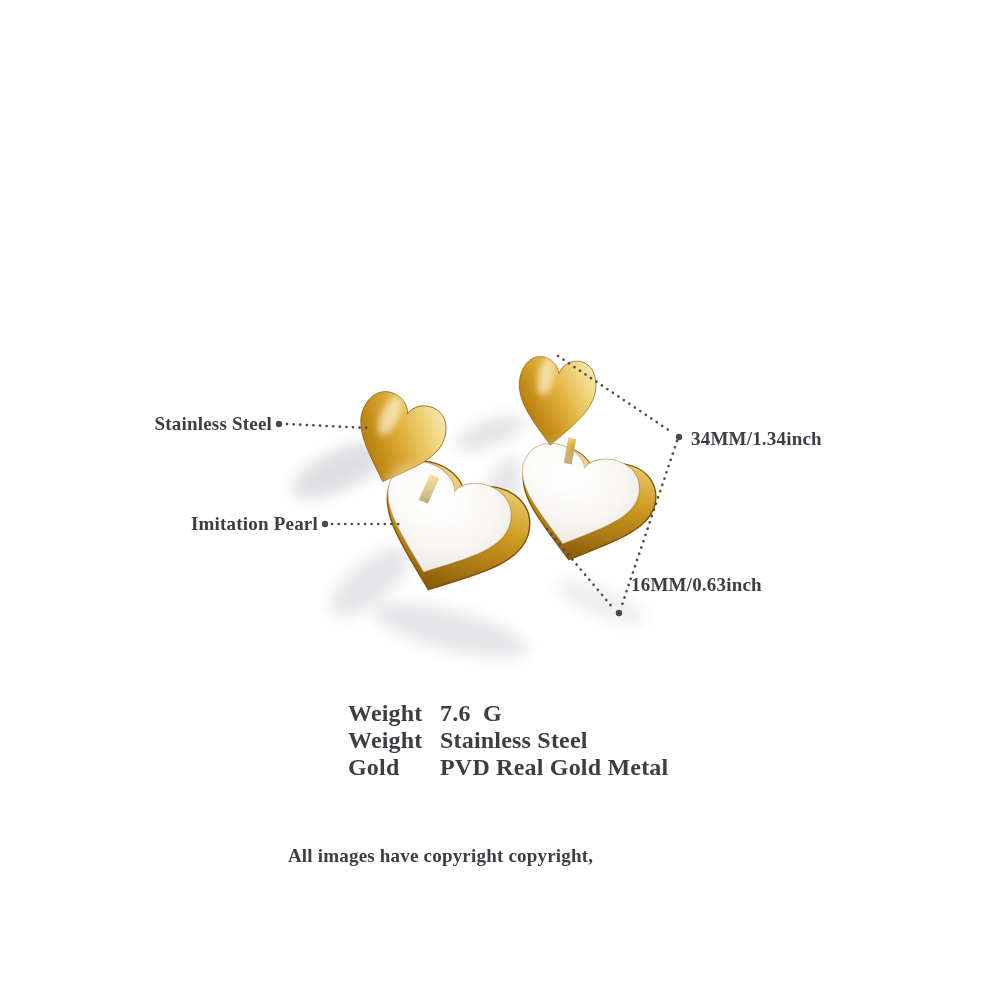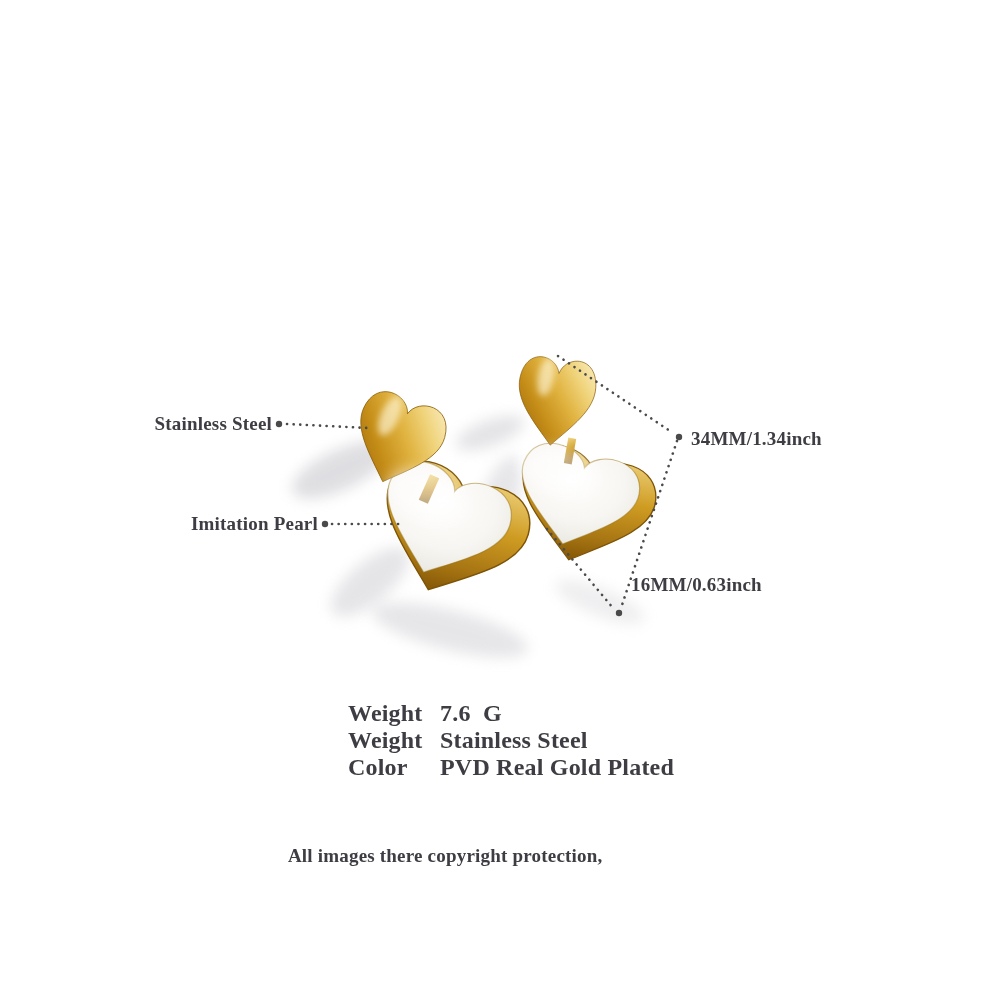--- a/index.html
+++ b/index.html
@@ -122,22 +122,22 @@
   <div class="ann right" id="label-stainless">Stainless Steel</div>
   <div class="ann right" id="label-pearl">Imitation Pearl</div>
   <div class="ann" id="label-length">34MM/1.34inch</div>
   <div class="ann" id="label-width">16MM/0.63inch</div>
 
   <div class="specs">
     <span>Weight</span>
     <span>7.6  G</span>
     <span>Weight</span>
     <span>Stainless Steel</span>
-    <span>Color</span>
-    <span>PVD Real Gold Plated</span>
+    <span>Gold</span>
+    <span>PVD Real Gold Metal</span>
   </div>
 
   <div class="disclaimer">
-    <div> All images there copyright protection,</div>
+    <div> All images have copyright copyright,</div>
     
   </div>
 
 </div>
 
 </body></html>

